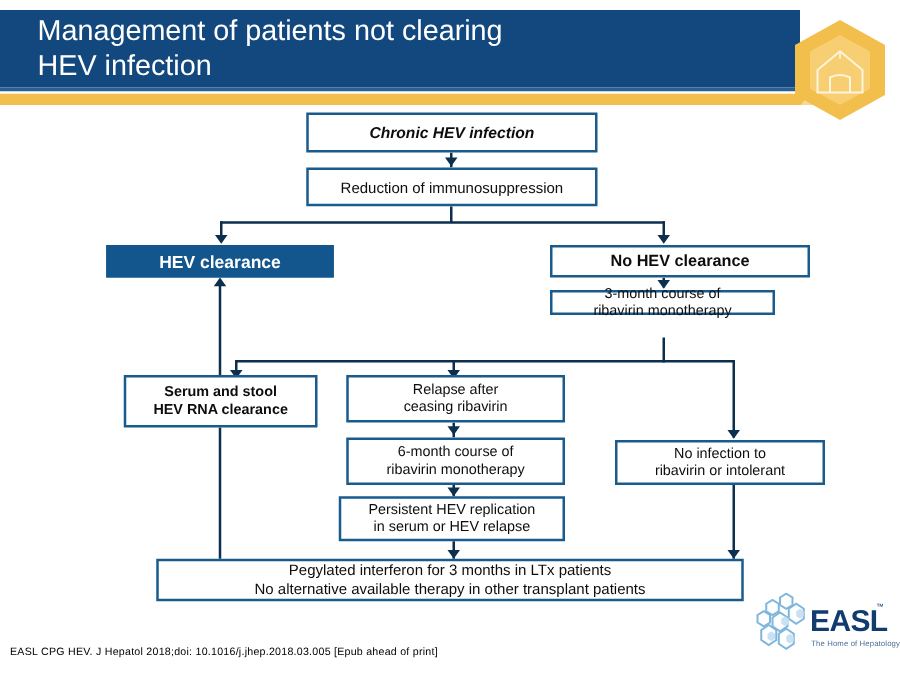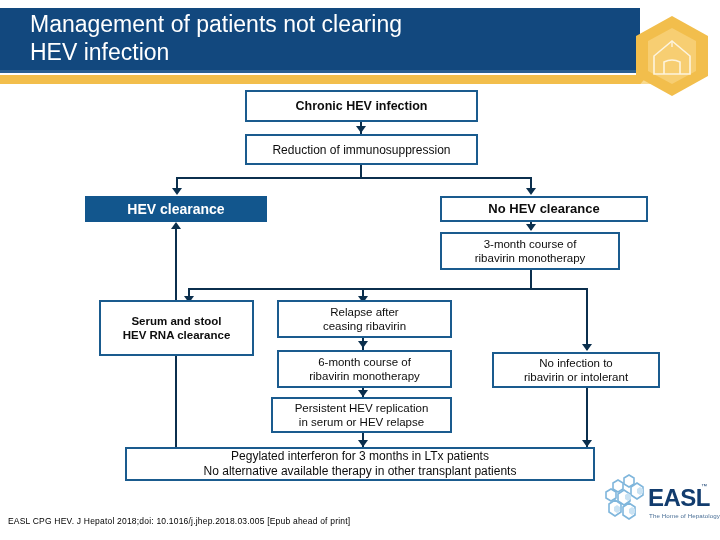--- a/index.html
+++ b/index.html
@@ -126,44 +126,44 @@
 
   <div class="ln vl" style="left:586px;top:388px;height:60px;"></div>
   <div class="arw down" style="left:582px;top:440px;"></div>
 
   <div class="ln vl" style="left:175px;top:340px;height:110px;"></div>
   <div class="arw up" style="left:171px;top:334px;"></div>
 
   <div class="ln vl" style="left:175px;top:228px;height:72px;"></div>
   <div class="arw up" style="left:171px;top:222px;"></div>
 
-  <div class="fbox b" style="left:245px;top:90px;width:233px;height:32px;font-size:12.5px;">
+  <div class="fbox b" style="left:245px;top:90px;width:233px;height:32px;font-size:12.5px;font-style:italic;">
     <span class="tl">Chronic HEV infection</span>
   </div>
 
   <div class="fbox" style="left:245px;top:134px;width:233px;height:31px;font-size:12px;">
     <span class="tl">Reduction of immunosuppression</span>
   </div>
 
   <div class="fbox fill" style="left:85px;top:196px;width:182px;height:26px;">
     <span class="tl">HEV clearance</span>
   </div>
 
   <div class="fbox b" style="left:440px;top:196px;width:208px;height:26px;font-size:13px;">
     <span class="tl">No HEV clearance</span>
   </div>
 
-  <div class="fbox" style="left:440px;top:232px;width:180px;height:38px;">
+  <div class="fbox" style="left:440px;top:232px;width:180px;height:20px;">
     <span class="tl">
       <span>3-month course of</span><br>
       <span>ribavirin monotherapy</span>
     </span>
   </div>
 
-  <div class="fbox b" style="left:99px;top:300px;width:155px;height:56px;font-size:11.5px;">
+  <div class="fbox b" style="left:99px;top:300px;width:155px;height:42px;font-size:11.5px;">
     <span class="tl">
       <span>Serum and stool</span><br>
       <span>HEV RNA clearance</span>
     </span>
   </div>
 
   <div class="fbox" style="left:277px;top:300px;width:175px;height:38px;">
     <span class="tl">
       <span>Relapse after</span><br>
       <span>ceasing ribavirin</span>

